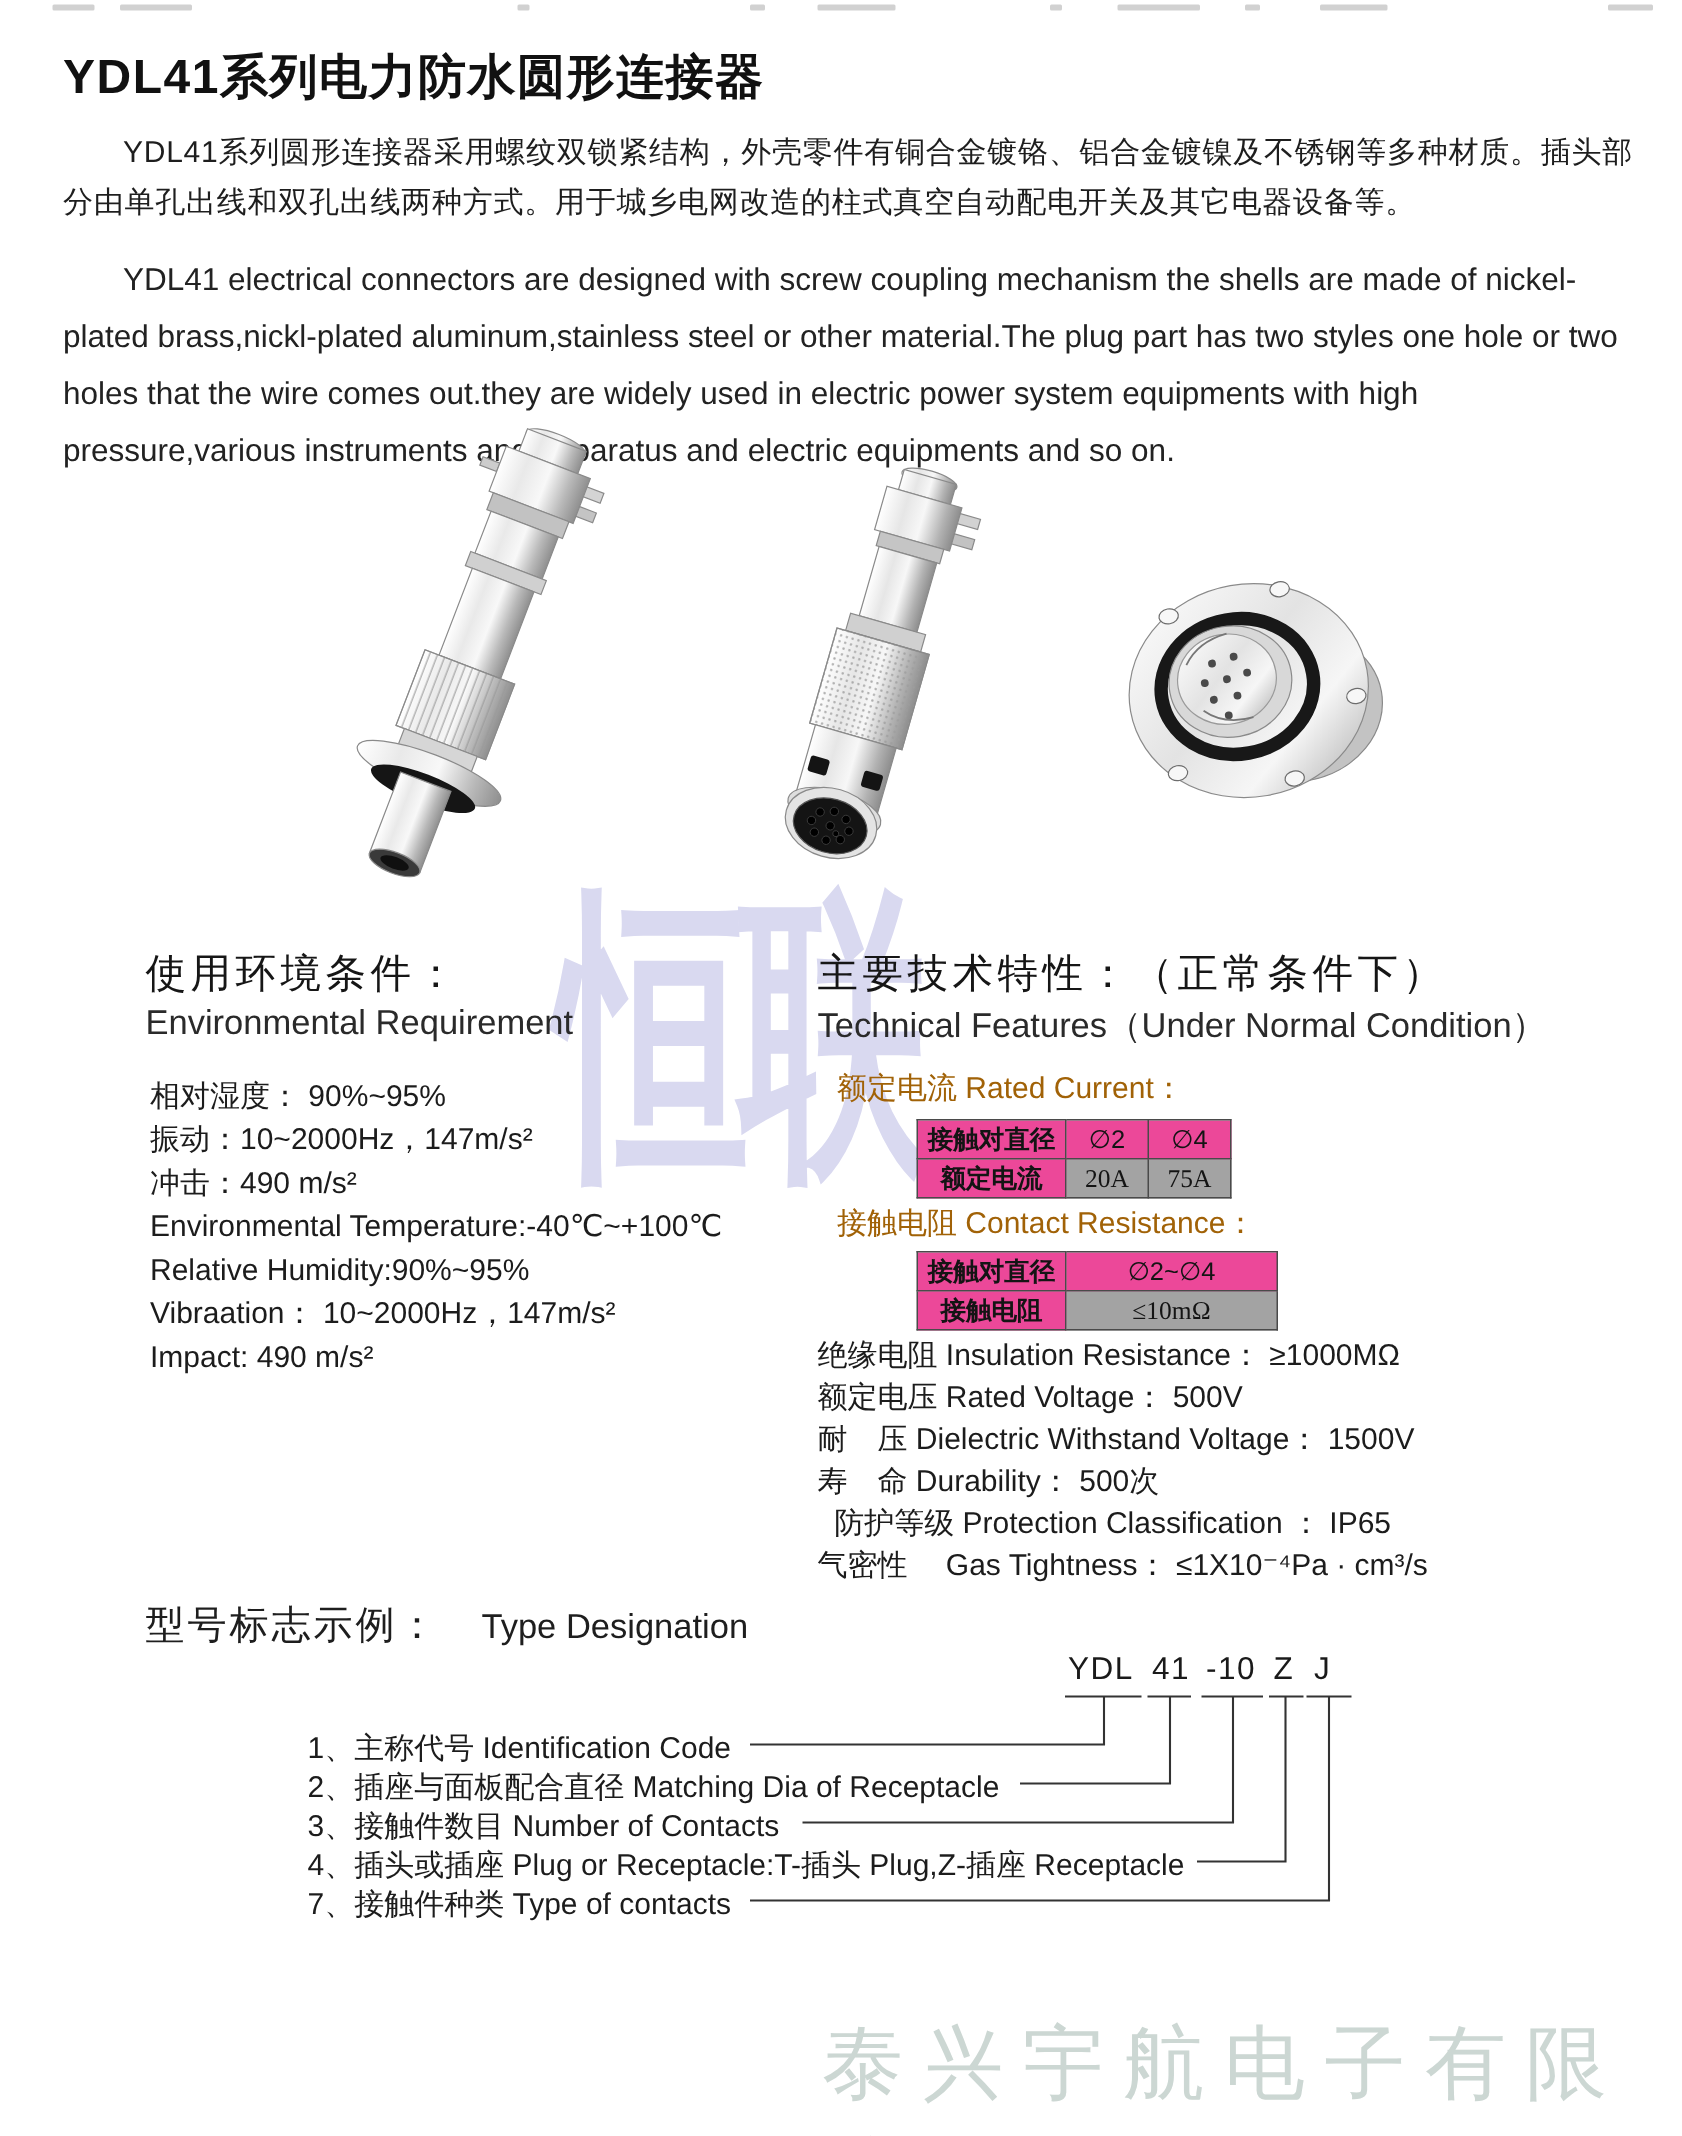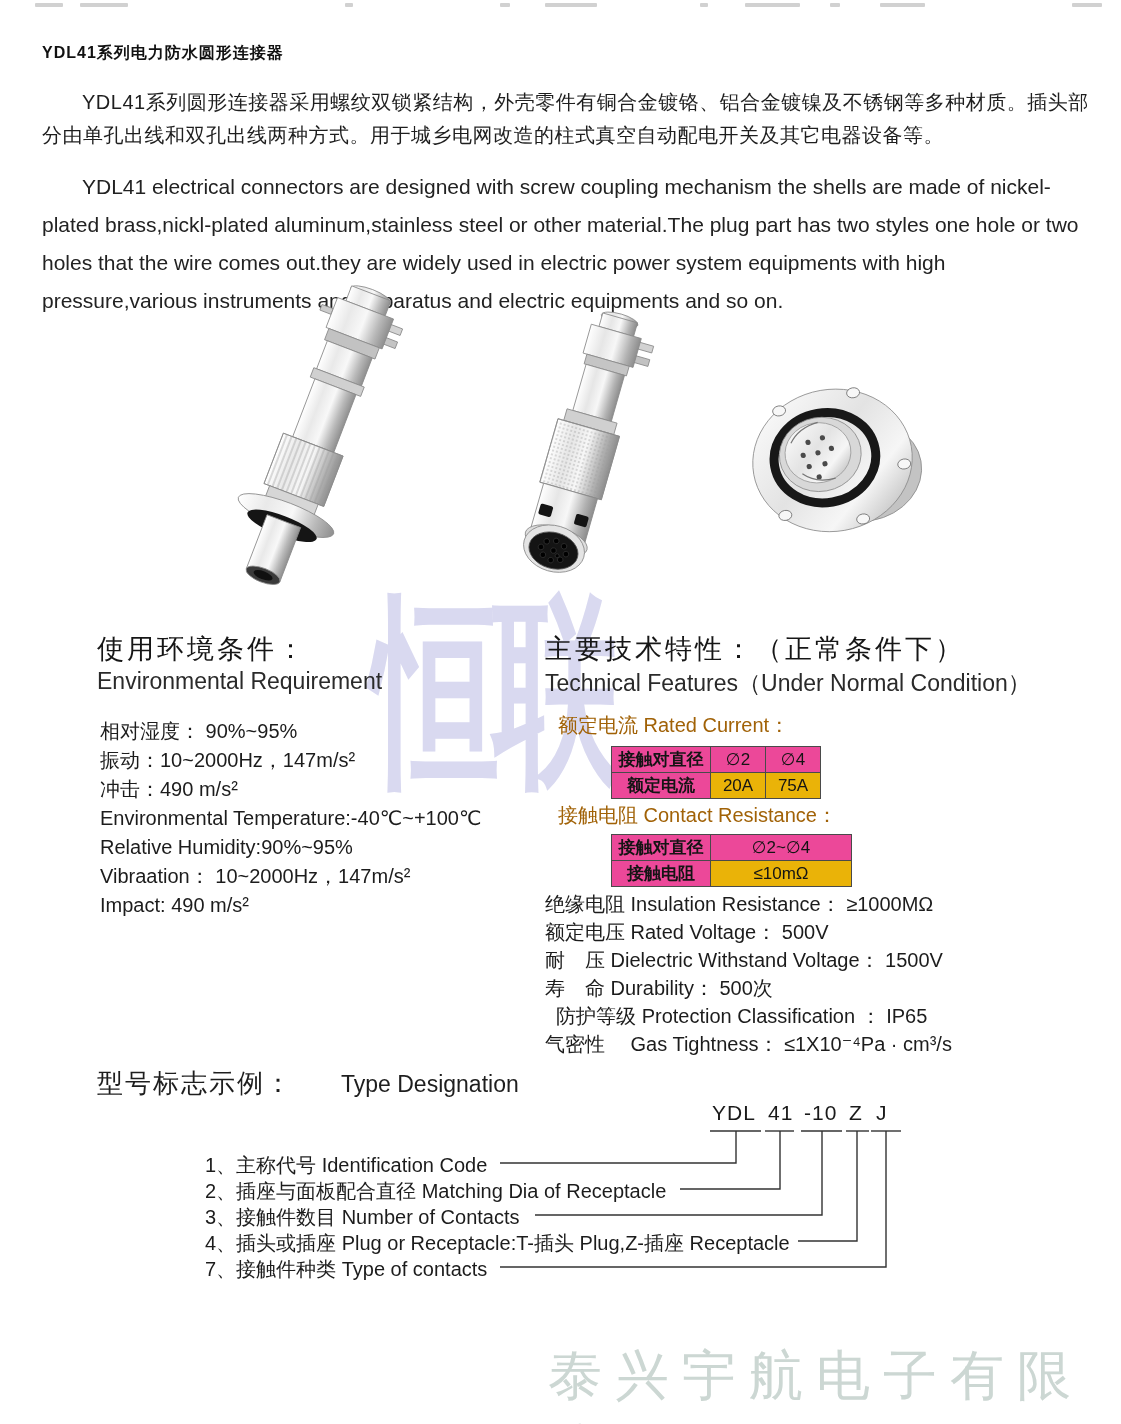--- a/index.html
+++ b/index.html
@@ -6,21 +6,21 @@
   html,body{margin:0;padding:0;}
   body{
     width:1121px;height:1424px;position:relative;background:#ffffff;
     font-family:"Liberation Sans","DejaVu Sans",sans-serif;color:#1e1e1e;
     overflow:hidden;
   }
   .abs{position:absolute;}
   
   .scanmark{position:absolute;top:3px;height:4px;background:#9a9a9a;opacity:.45;border-radius:1px;}
   
-  .doc-title{left:42px;top:43px;font-size:16px;font-weight:bold;letter-spacing:1px;color:#111;}
+  .doc-title{left:42px;top:30px;font-size:32px;font-weight:bold;letter-spacing:1px;color:#111;}
   .para-cn{left:42px;top:86px;width:1048px;font-size:20px;line-height:33px;text-indent:40px;letter-spacing:.5px;}
   .para-en{left:42px;top:168px;width:1040px;font-size:21px;line-height:38px;text-indent:40px;color:#222;}
   
   .wm-center{
     left:372px;top:588px;font-size:205px;line-height:1;color:#d9d9f0;
     font-family:"DejaVu Serif","Liberation Serif",serif;font-weight:bold;
     transform:scaleX(.62);transform-origin:left top;letter-spacing:-10px;z-index:0;
   }
   .wm-bottom{
     left:548px;top:1340px;font-size:54px;color:#ccd7d3;letter-spacing:13px;
@@ -34,25 +34,25 @@
   .label-line{font-size:20px;color:#a16207;}
   .spec-line{font-size:20px;line-height:28px;white-space:pre;color:#1c1c1c;}
   
   table.spec-table{position:absolute;border-collapse:collapse;font-size:17px;color:#141414;}
   table.spec-table td{
     border:1.5px solid #4a4a4a;background:#ec4899;text-align:center;
     padding:1px 6px;height:22px;
   }
   table.spec-table td.lbl{font-weight:bold;min-width:86px;}
   table.spec-table td.hdr{min-width:42px;}
-  table.spec-table td.val{background:#eab308;min-width:42px;}
+  table.spec-table td.val{background:#a3a3a3;min-width:42px;font-family:Liberation Serif, serif;}
   table.spec-table td.wide{min-width:128px;}
   
   .td-head-cn{font-size:26px;letter-spacing:2px;font-weight:500;margin-top:16px;}
-  .td-head-en{font-size:23px;margin-left:20px;}
+  .td-head-en{font-size:23px;}
   .code-token{position:absolute;font-size:21px;letter-spacing:1px;color:#1a1a1a;font-weight:500;}
   .td-item{position:absolute;left:205px;font-size:20px;white-space:pre;color:#1c1c1c;}
   svg{display:block;}
 </style>
 </head>
 <body>
 
 <div>
   <div class="scanmark" style="left:35px;width:28px;"></div>
   <div class="scanmark" style="left:80px;width:48px;"></div>

